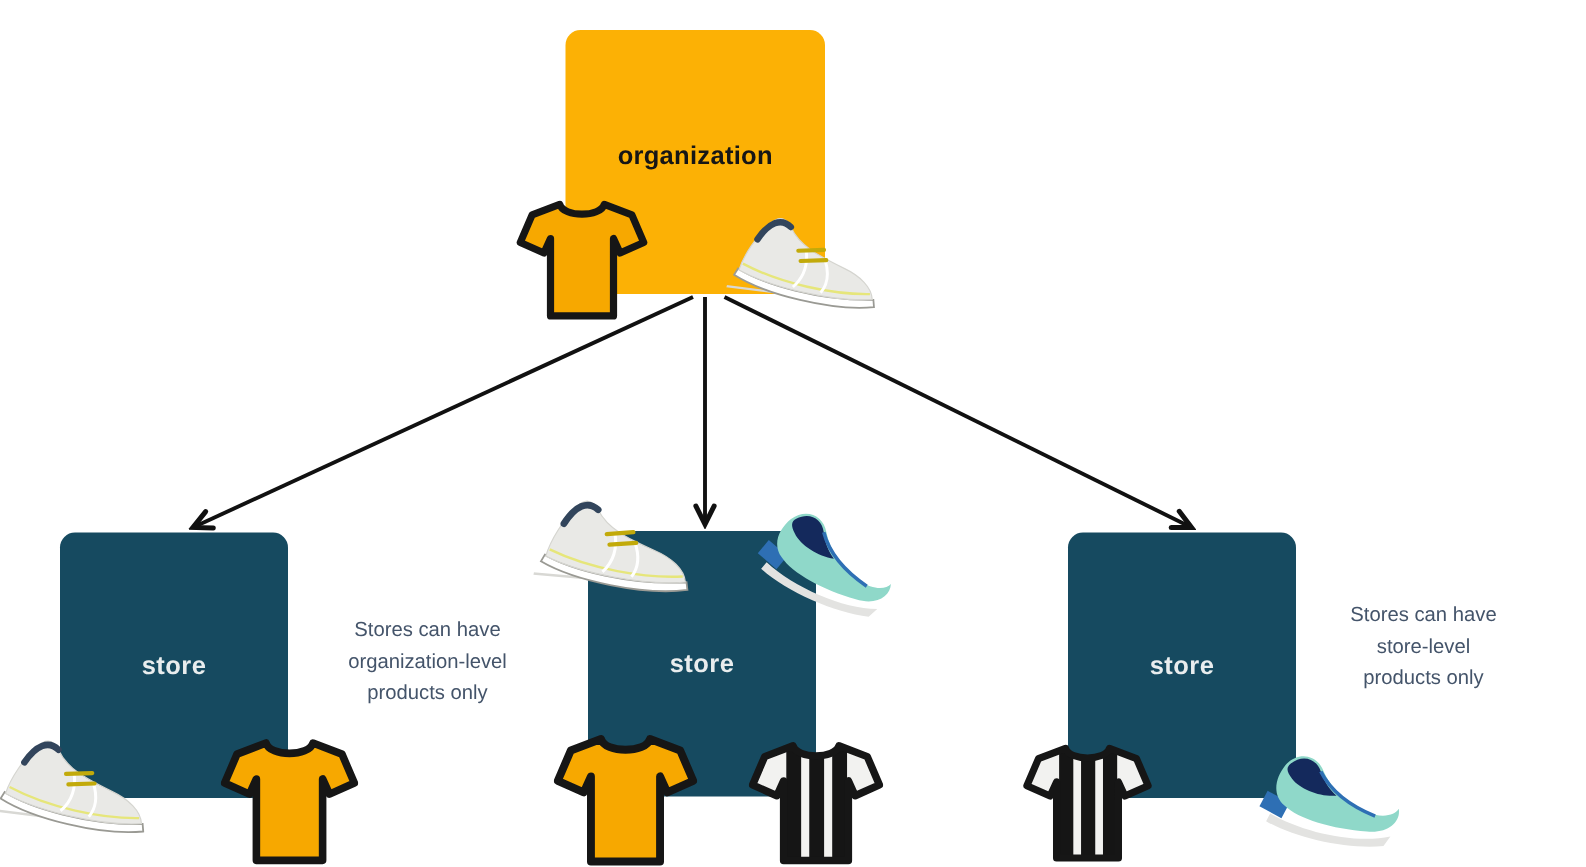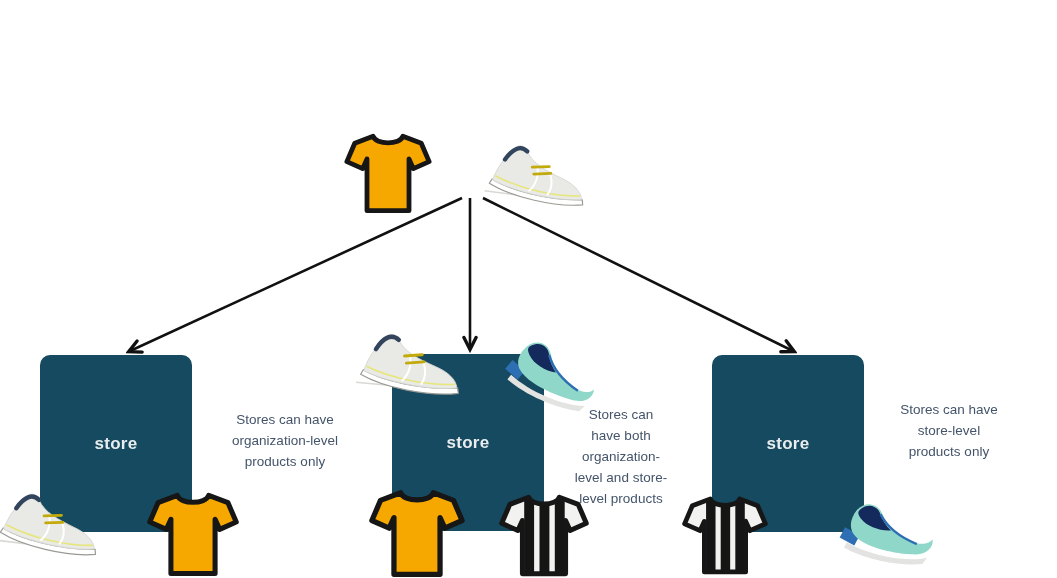--- a/index.html
+++ b/index.html
@@ -71,29 +71,27 @@
       <symbol id="tealshoe" viewBox="0 0 130 80">
         <path d="M20,64 C50,74 95,74 122,62 L118,71 C90,80 45,80 18,71 Z" fill="#e3e3e1"></path>
         <path d="M14,46 L34,52 L30,66 L10,60 Z" fill="#2E6FB4"></path>
         <path d="M24,22 C32,8 48,8 56,20 C64,32 80,42 98,46 C112,49 122,44 124,38 C128,48 120,60 102,62 C74,66 44,64 30,55 C18,48 18,34 24,22 Z" fill="#8FD8C9"></path>
         <path d="M28,20 C36,10 48,11 54,21 C58,28 64,34 71,38 C58,42 40,39 32,32 C26,27 25,24 28,20 Z" fill="#14295C"></path>
         <path d="M54,21 C66,36 84,44 106,48" stroke="#2E6FB4" stroke-width="3" fill="none"></path>
       </symbol>
     </defs>
   </svg>
 
+  <div class="node org-box">
+    <div class="org-label">organization</div>
+  </div>
 
   <div class="note note-1">Stores can have
 organization-level
 products only</div>
-  <div class="note note-2">Stores can
-have both
-organization-
-level and store-
-level products</div>
   <div class="note note-3">Stores can have
 store-level
 products only</div>
 
   <svg class="arrows" width="1057" height="578">
     <defs>
       <marker id="arrowhead" viewBox="0 0 12 12" refX="9" refY="6" markerWidth="7" markerHeight="7" orient="auto">
         <path d="M2,2 L10,6 L2,10" fill="none" stroke="#111111" stroke-width="2.2" stroke-linecap="round"></path>
       </marker>
     </defs>

